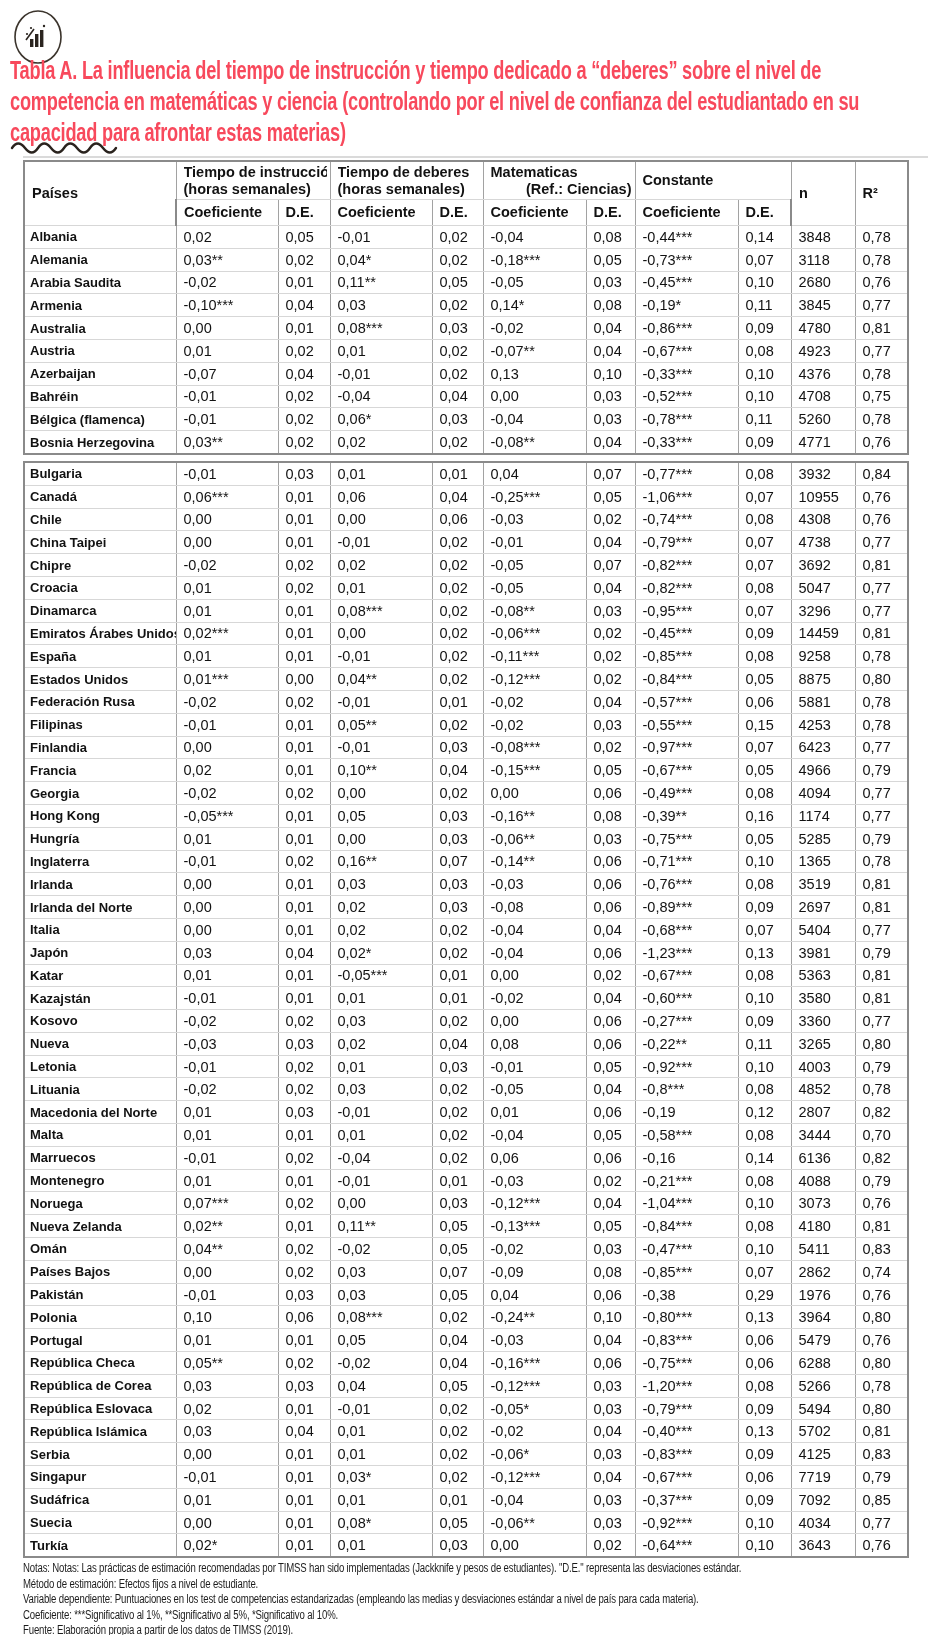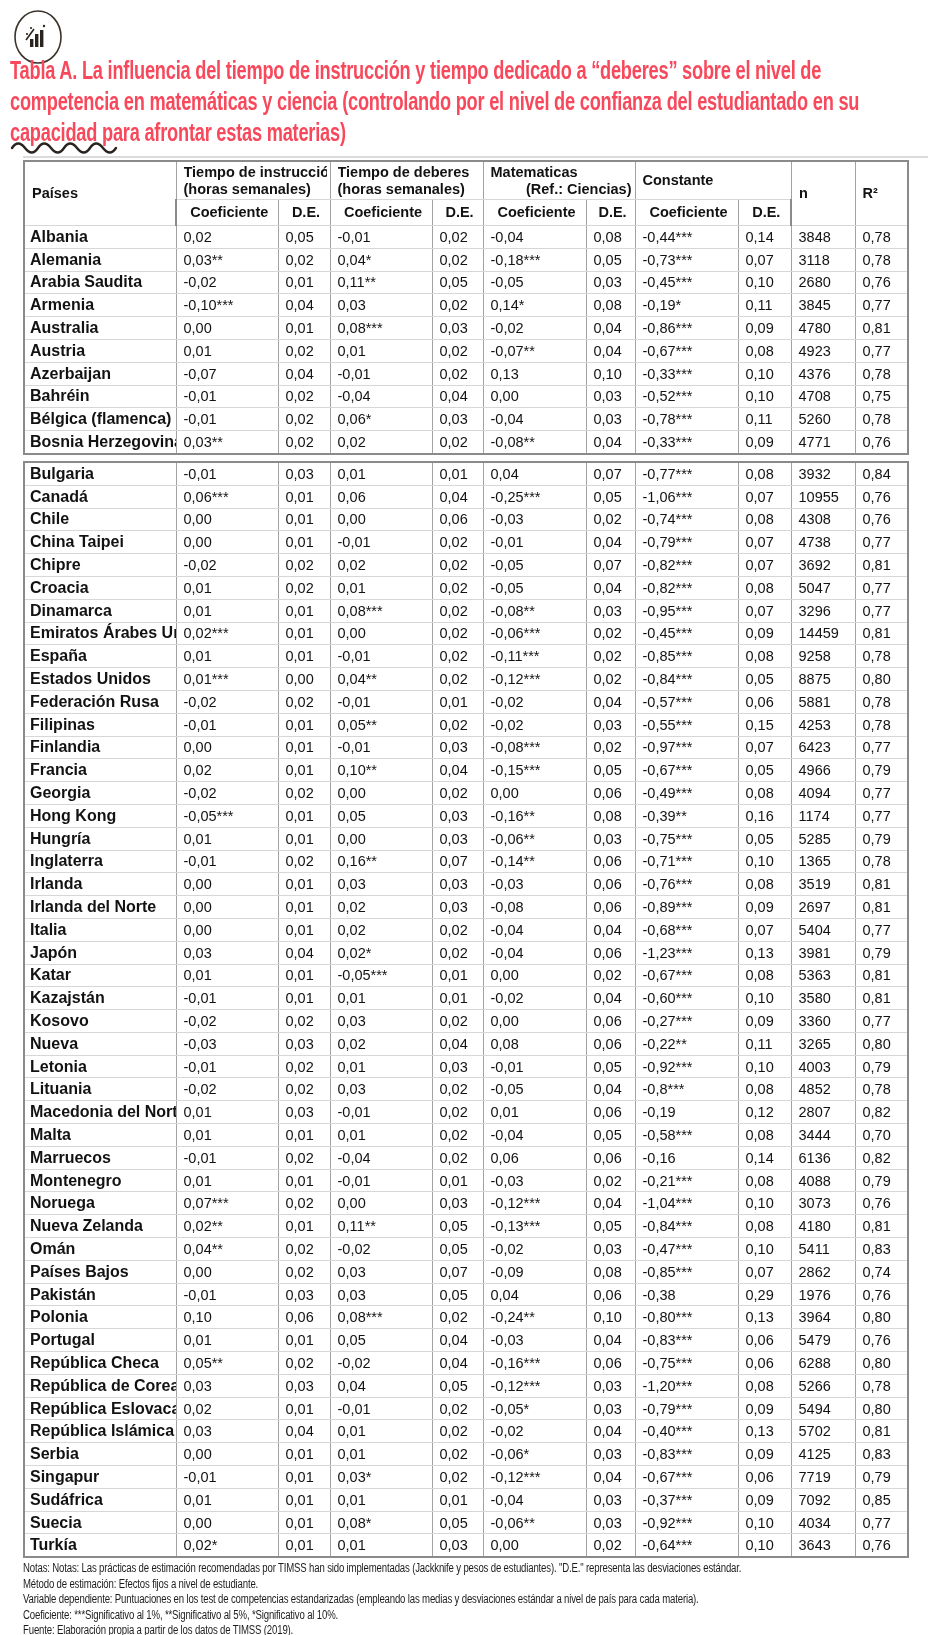--- a/index.html
+++ b/index.html
@@ -33,23 +33,23 @@
   }
   th, td {
     font-size:14.5px; vertical-align:middle; text-align:left;
     overflow:hidden; white-space:nowrap;
     padding:0 3px 0 7px;
     border-left:1px solid #a2a2a2; border-right:1px solid #a2a2a2;
     border-top:1px solid #d7d7d7; border-bottom:1px solid #d7d7d7;
   }
   thead th { font-weight:bold; line-height:17px; }
   tr.h1 th { height:37px; border-top:2px solid #8a8a8a; }
-  tr.h2 th { height:25px;text-align:center; }
+  tr.h2 th { height:25px; }
   td { height:21.8px; }
-  td.c-country { font-weight:bold; font-size:16px; padding-left:5px; }
+  td.c-country { font-weight:bold; font-size:13px; padding-left:5px; }
   th:first-child, td:first-child { border-left:2px solid #8a8a8a; }
   th:last-child, td:last-child { border-right:2px solid #8a8a8a; }
   tbody.block1 tr:last-child td { border-bottom:2px solid #8a8a8a; }
   tbody.block2 tr:first-child td { border-top:2px solid #8a8a8a; }
   tbody.block2 tr:last-child td { border-bottom:2px solid #8a8a8a; }
   tr.spacer td, tr.spacer td:first-child, tr.spacer td:last-child {
     border:none; height:6px; padding:0; background:#fff;
   }
 
   

